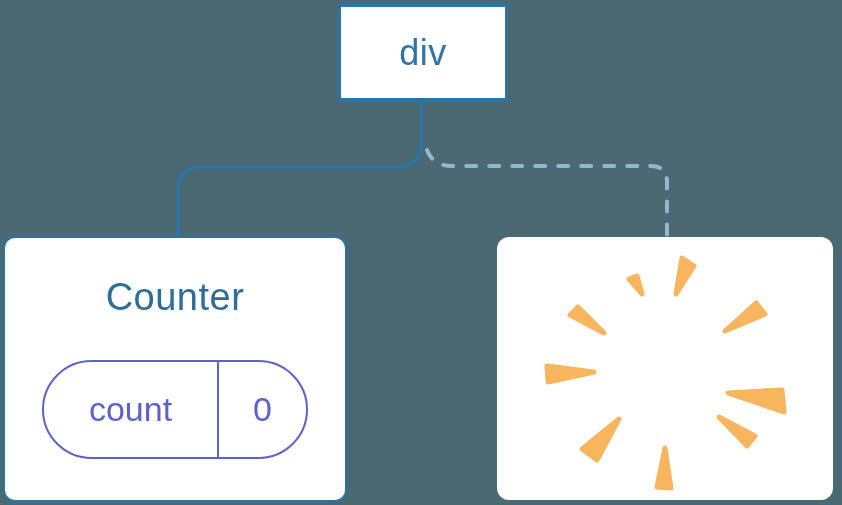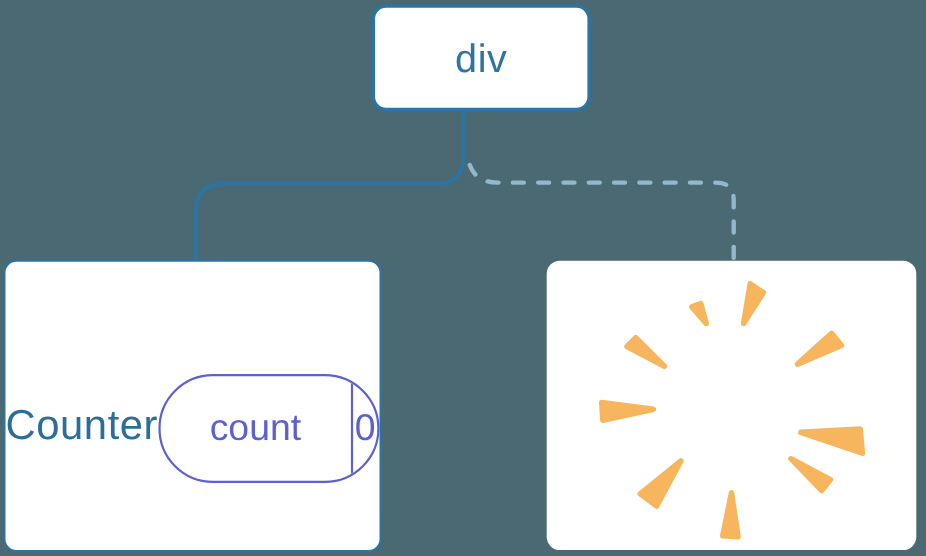--- a/index.html
+++ b/index.html
@@ -44,38 +44,39 @@
     stroke-linecap: round;
     stroke-dasharray: 10 13;
   }
   .card {
     position: absolute;
     background: var(--card-bg);
     border-radius: 12px;
   }
   .node-root {
     left: 338px; top: 4px;
-    width: 199px; height: 97px;
+    width: 170px; height: 97px;
     border: 3px solid var(--node-border);
-    border-radius: 13px;
+    border-radius: 2px;
     display: flex;
     align-items: center;
     justify-content: center;
   }
   .node-root .root-label {
     color: var(--node-text);
     font-size: 36px;
     font-weight: 500;
     letter-spacing: 0.5px;
   }
   .node-counter {
     left: 3px; top: 236px;
     width: 344px; height: 266px;
     border: 2.5px solid var(--node-border);
     display: flex;
+    flex-direction: column;
     align-items: center;
   }
   .counter-title {
     margin-top: 36px;
     color: var(--counter-title);
     font-size: 38px;
     font-weight: 500;
     letter-spacing: 0.5px;
     line-height: 46px;
   }

